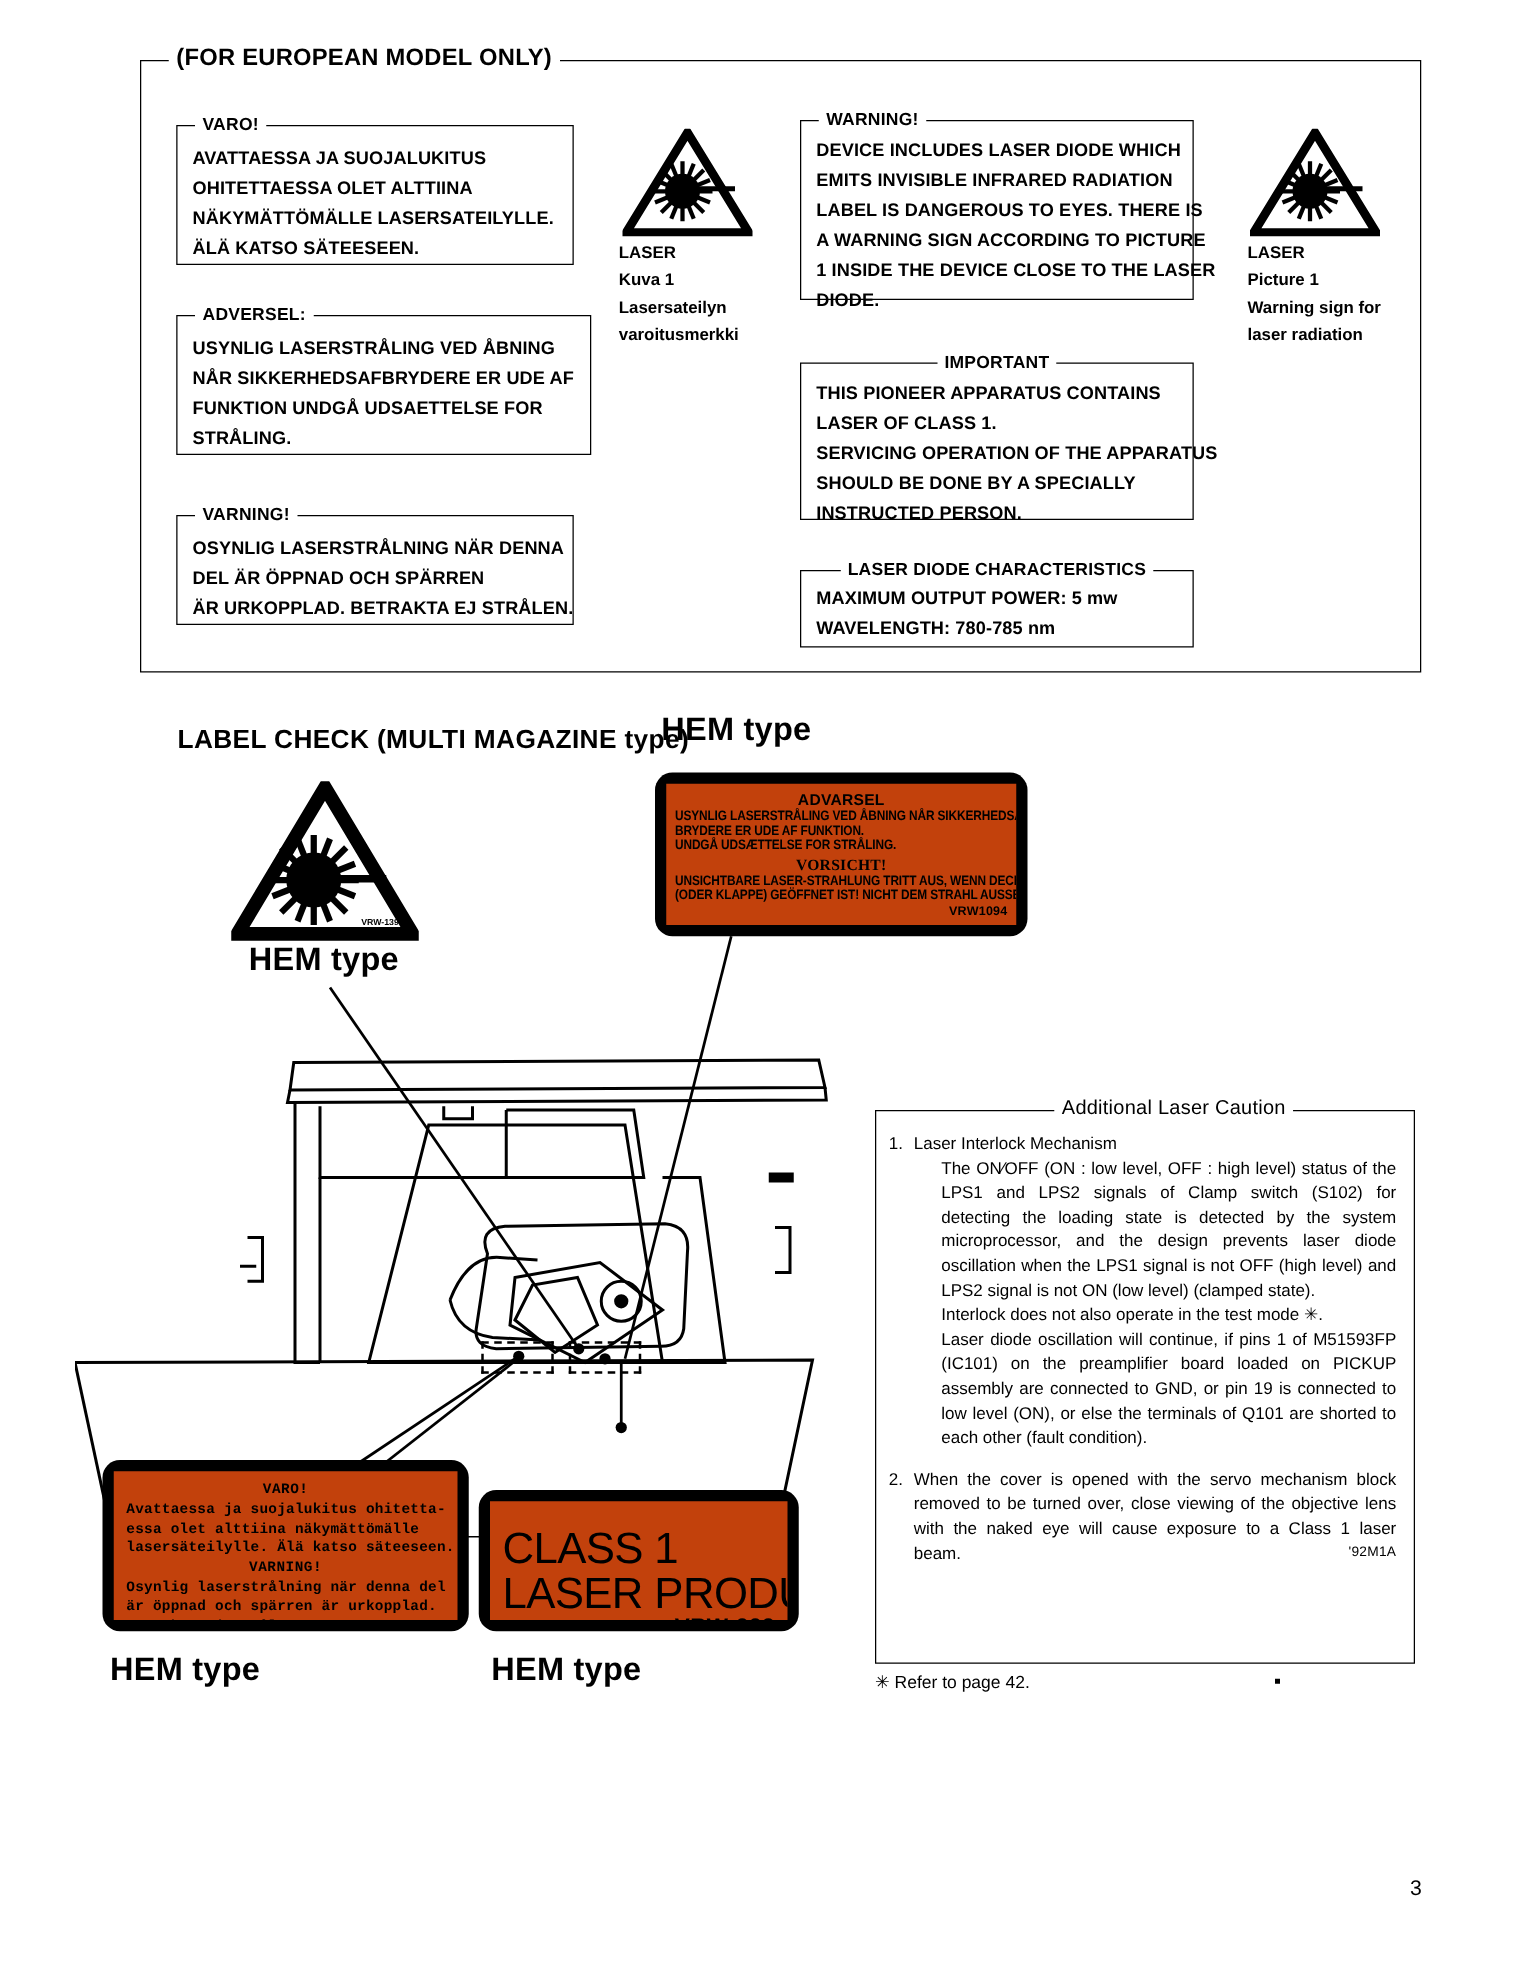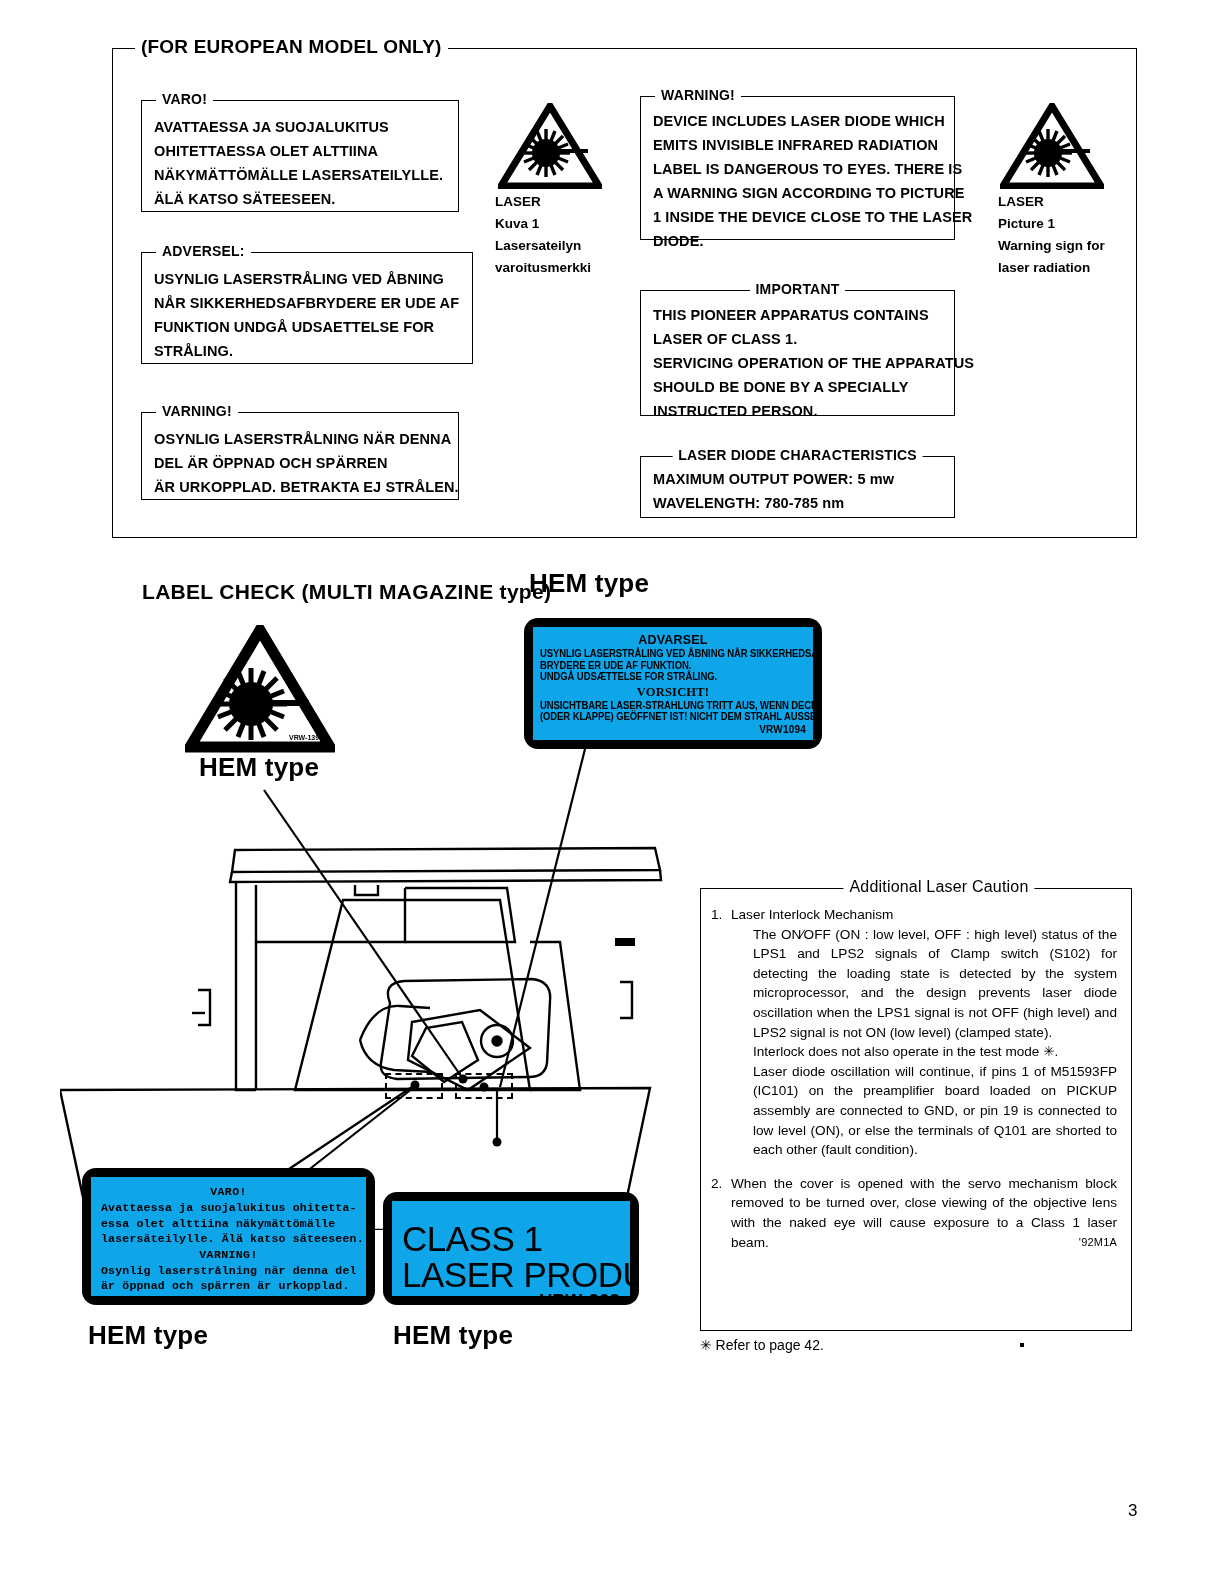--- a/index.html
+++ b/index.html
@@ -37,21 +37,21 @@
   
   .heading{font-size:21px;font-weight:bold;letter-spacing:.3px;white-space:nowrap;}
   .hem-cap{font-size:26px;font-weight:bold;letter-spacing:.2px;white-space:nowrap;}
 
   
   .sticker{
     position:absolute;background:#000;border-radius:14px;
     padding:9px;box-sizing:border-box;
   }
   .sticker > .inner{
-    background:#0ea5e9;width:100%;height:100%;box-sizing:border-box;
+    background:#c2410c;width:100%;height:100%;box-sizing:border-box;
     padding:5px 8px;overflow:hidden;
   }
 
   
   #sticker-advarsel .inner{padding:6px 7px 4px;}
   .adv-title{text-align:center;font-weight:bold;font-size:12.5px;letter-spacing:.2px;line-height:14px;}
   .adv-line{font-weight:bold;font-size:9.5px;line-height:11.6px;letter-spacing:-.1px;
             transform:scaleY(1.15);transform-origin:left top;white-space:nowrap;}
   .adv-code{text-align:right;font-weight:bold;font-size:10px;letter-spacing:.2px;margin-top:2px;}
 

